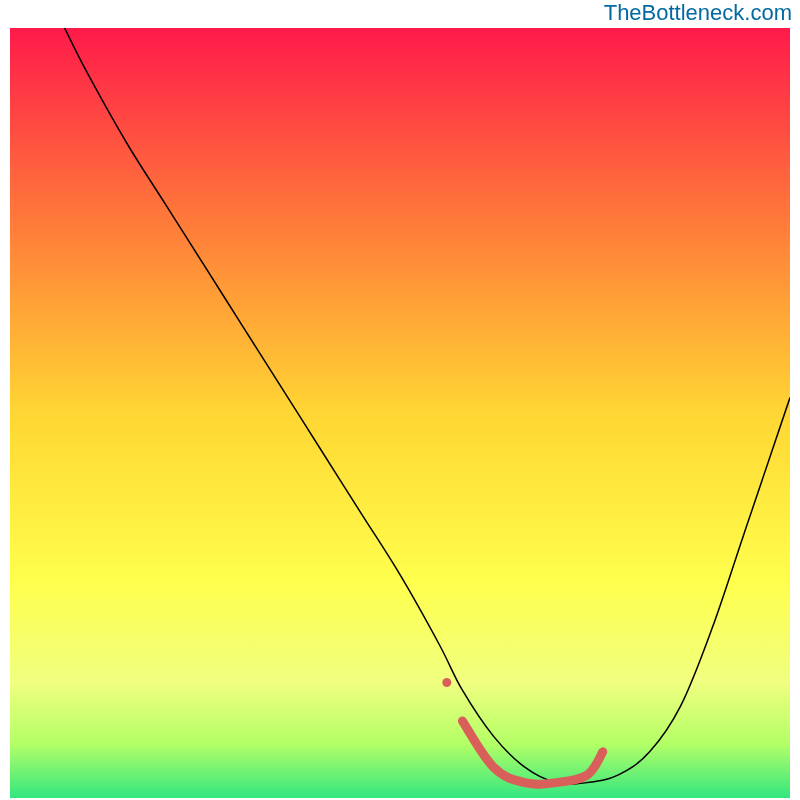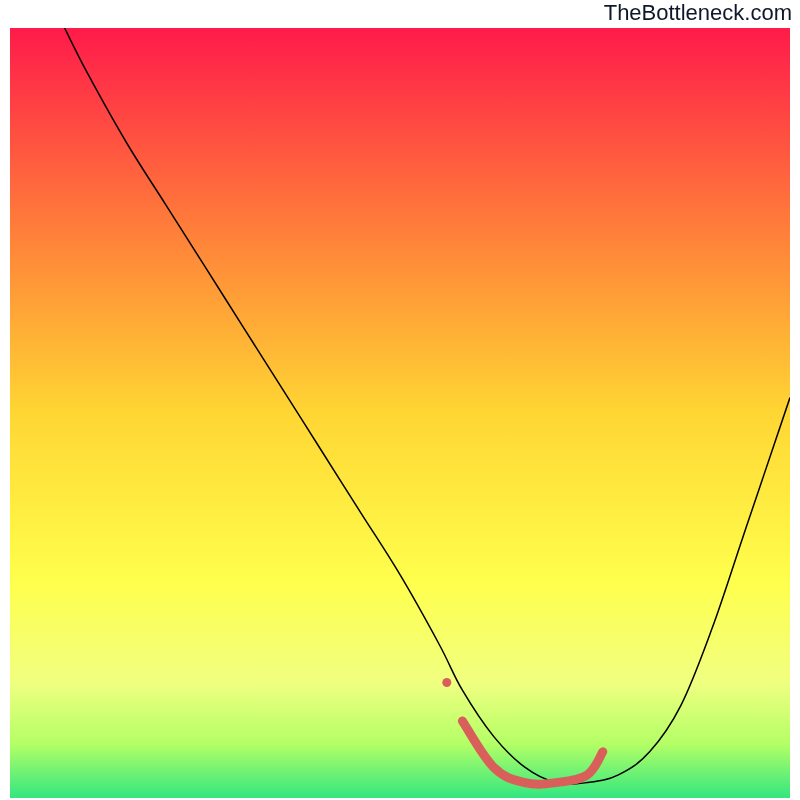--- a/index.html
+++ b/index.html
@@ -8,21 +8,21 @@
     height: 800px;
     background: #ffffff;
     font-family: Arial, sans-serif;
     position: relative;
   }
   .watermark {
     position: absolute;
     top: 0px;
     right: 8px;
     font-size: 22px;
-    color: #0f172a;
+    color: #0369a1;
     font-weight: normal;
     z-index: 10;
   }
   .chart-container {
     position: absolute;
     top: 28px;
     left: 10px;
     width: 780px;
     height: 770px;
   }

